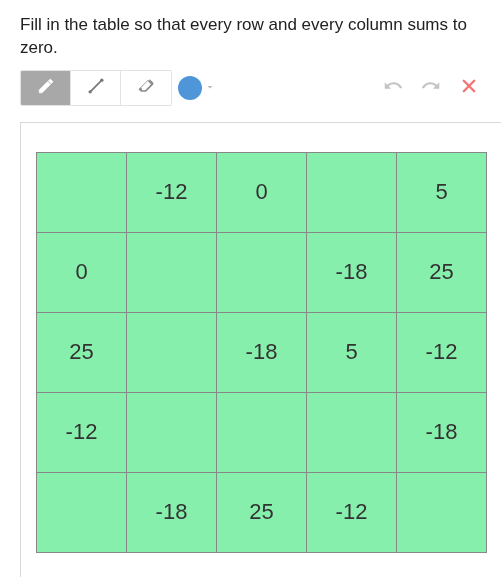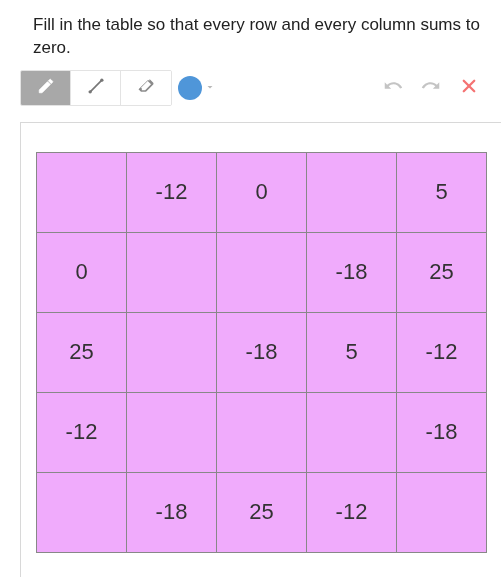--- a/index.html
+++ b/index.html
@@ -5,21 +5,21 @@
   * { box-sizing: border-box; margin: 0; padding: 0; }
   body {
     font-family: -apple-system, BlinkMacSystemFont, "Segoe UI", Arial, sans-serif;
     background: #fff;
     width: 501px;
     height: 585px;
     overflow: hidden;
     color: #333;
   }
   .instructions {
-    padding: 14px 20px 10px 33px;
+    padding: 14px 20px 10px 20px;
     font-size: 17px;
     line-height: 1.35;
     color: #222;
   }
   .toolbar {
     display: flex;
     align-items: center;
     padding: 0 20px;
     gap: 0;
     height: 36px;
@@ -92,21 +92,21 @@
   }
   .cell {
     border: 1px solid #888;
     display: flex;
     align-items: center;
     justify-content: center;
     font-size: 22px;
     color: #333;
     margin-left: -1px;
     margin-top: -1px;
-    background: #f0abfc;
+    background: #86efac;
   }
 </style>
 </head>
 <body>
 
 <div class="instructions">Fill in the table so that every row and every column sums to zero.</div>
 
 <div class="toolbar">
   <div class="tool-group">
     <div class="tool-btn active">

